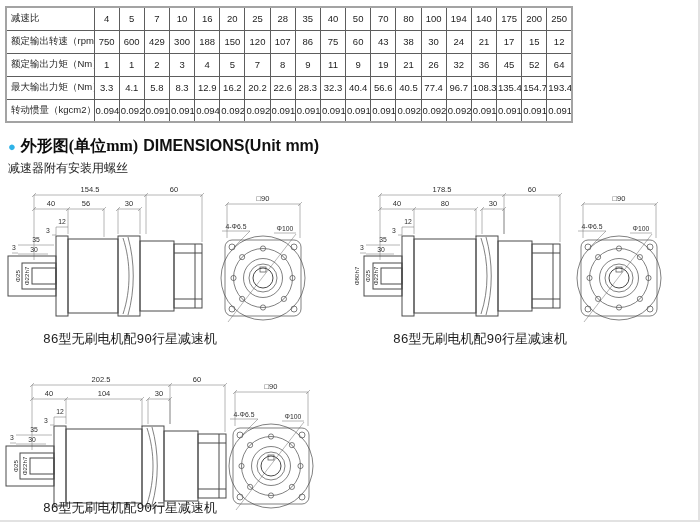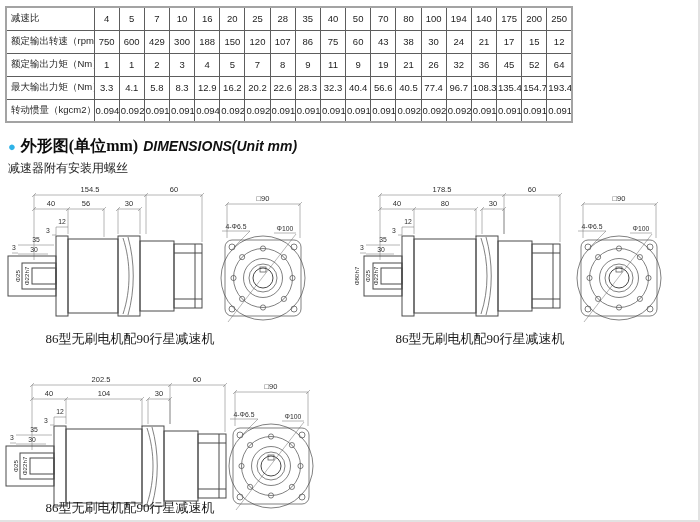--- a/index.html
+++ b/index.html
@@ -15,34 +15,34 @@
     border-collapse:collapse; table-layout:fixed; border:2px solid #a3a3a3; }
   .spec td { border:1px solid #5d5d5d; height:23px; text-align:center;
     font-size:9.5px; color:#1d1d1d; white-space:nowrap; overflow:hidden; padding:0 1px; }
   .spec td.rowlabel { text-align:left; padding-left:4px; letter-spacing:0px; }
 
   
   .sec-head { position:absolute; left:8px; top:136px; }
   .sec-title { display:flex; align-items:baseline; gap:5px; }
   .bullet { color:#2fb3e8; font-size:13px; line-height:1; }
   .t-cn { font-size:16px; font-weight:bold; color:#0d0d0d;font-family:Liberation Serif, serif; }
-  .t-en { font-size:14px; font-weight:bold; color:#111;font-style:italic; }
+  .t-en { font-size:16px; font-weight:bold; color:#111; }
   .sec-sub { margin-top:3px; font-size:12px; color:#222; display:flex; gap:5px; align-items:baseline; }
   .sub-en { font-size:10.5px; font-weight:600; color:#222; }
 
   
   svg.dwg { position:absolute; font-family:"Liberation Sans", sans-serif; }
   .bl { fill:none; stroke:#4a4a4a; stroke-width:1; }
   .bl2 { fill:none; stroke:#4a4a4a; stroke-width:.7; }
   .dl { stroke:#7b7b7b; stroke-width:.55; fill:none; }
   .dt { font-size:7.5px; fill:#2e2e2e; text-anchor:middle; }
   .sm { font-size:6.8px; }
   .vt { font-size:6.2px; }
   .caption { position:absolute; width:230px; text-align:center;
-    font-family:Liberation Serif, serif; font-size:13px; color:#1a1a1a; white-space:nowrap; }
+    font-family:Liberation Mono, monospace; font-size:13px; color:#1a1a1a; white-space:nowrap; }
 </style>
 </head>
 <body>
 
 <div class="page">
 
   <table class="spec">
     <colgroup>
       <col style="width:88px">
       <col>

